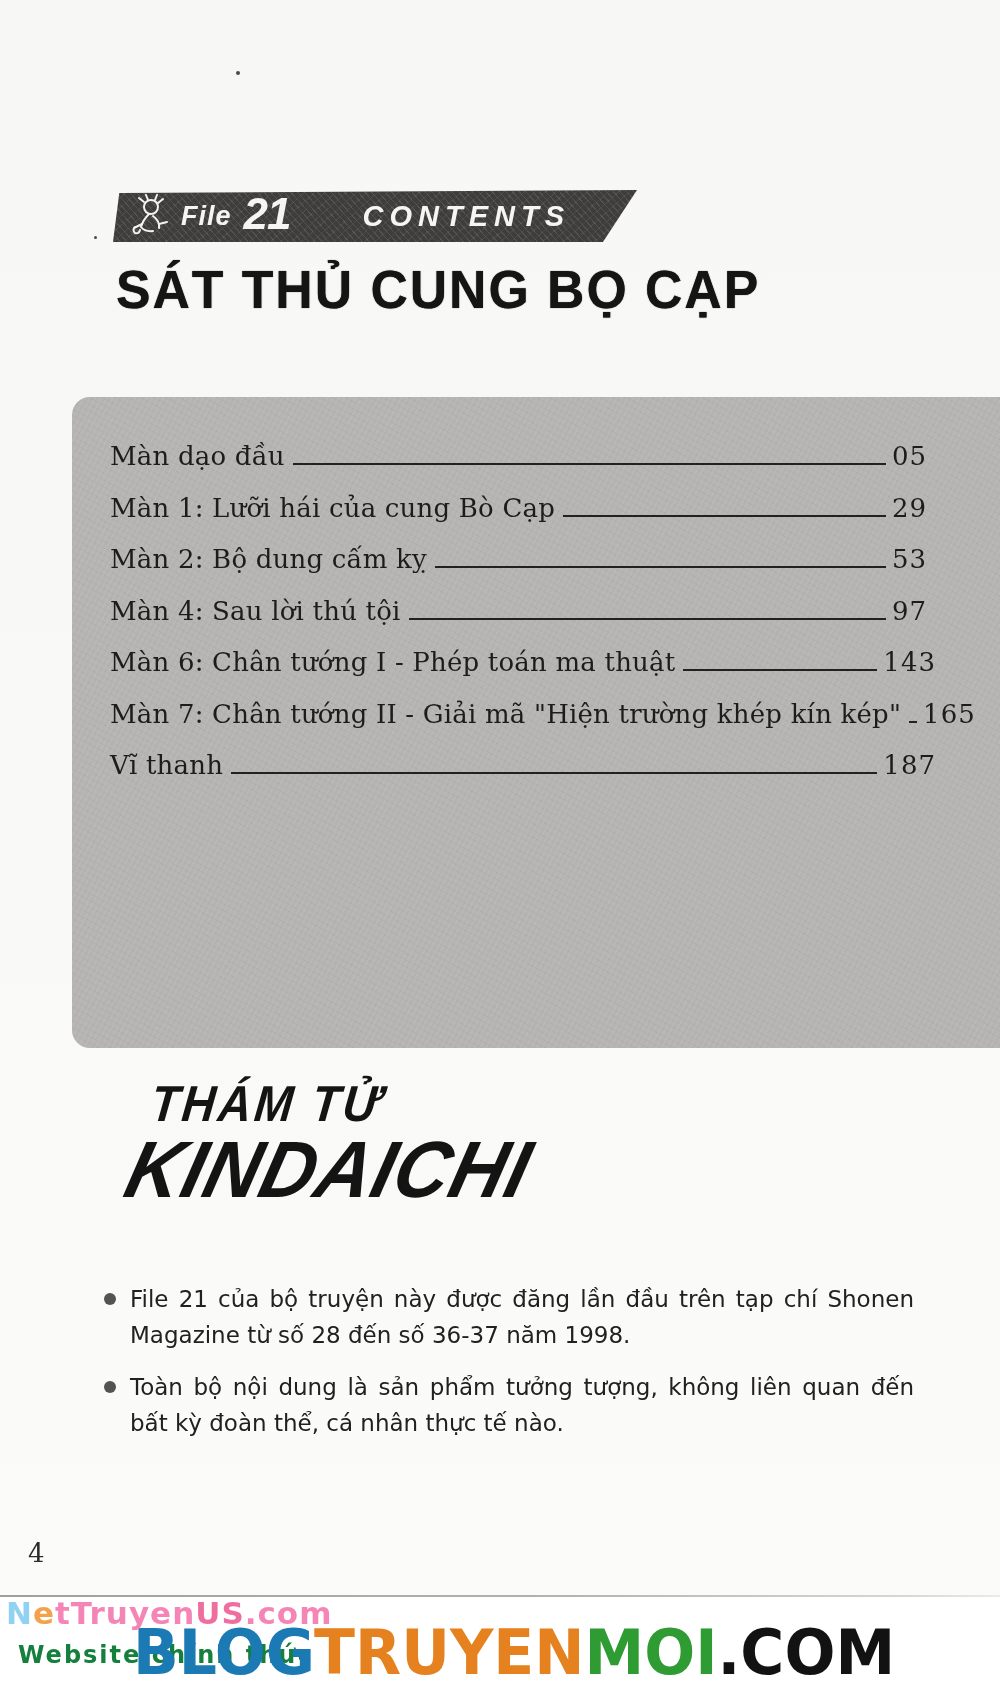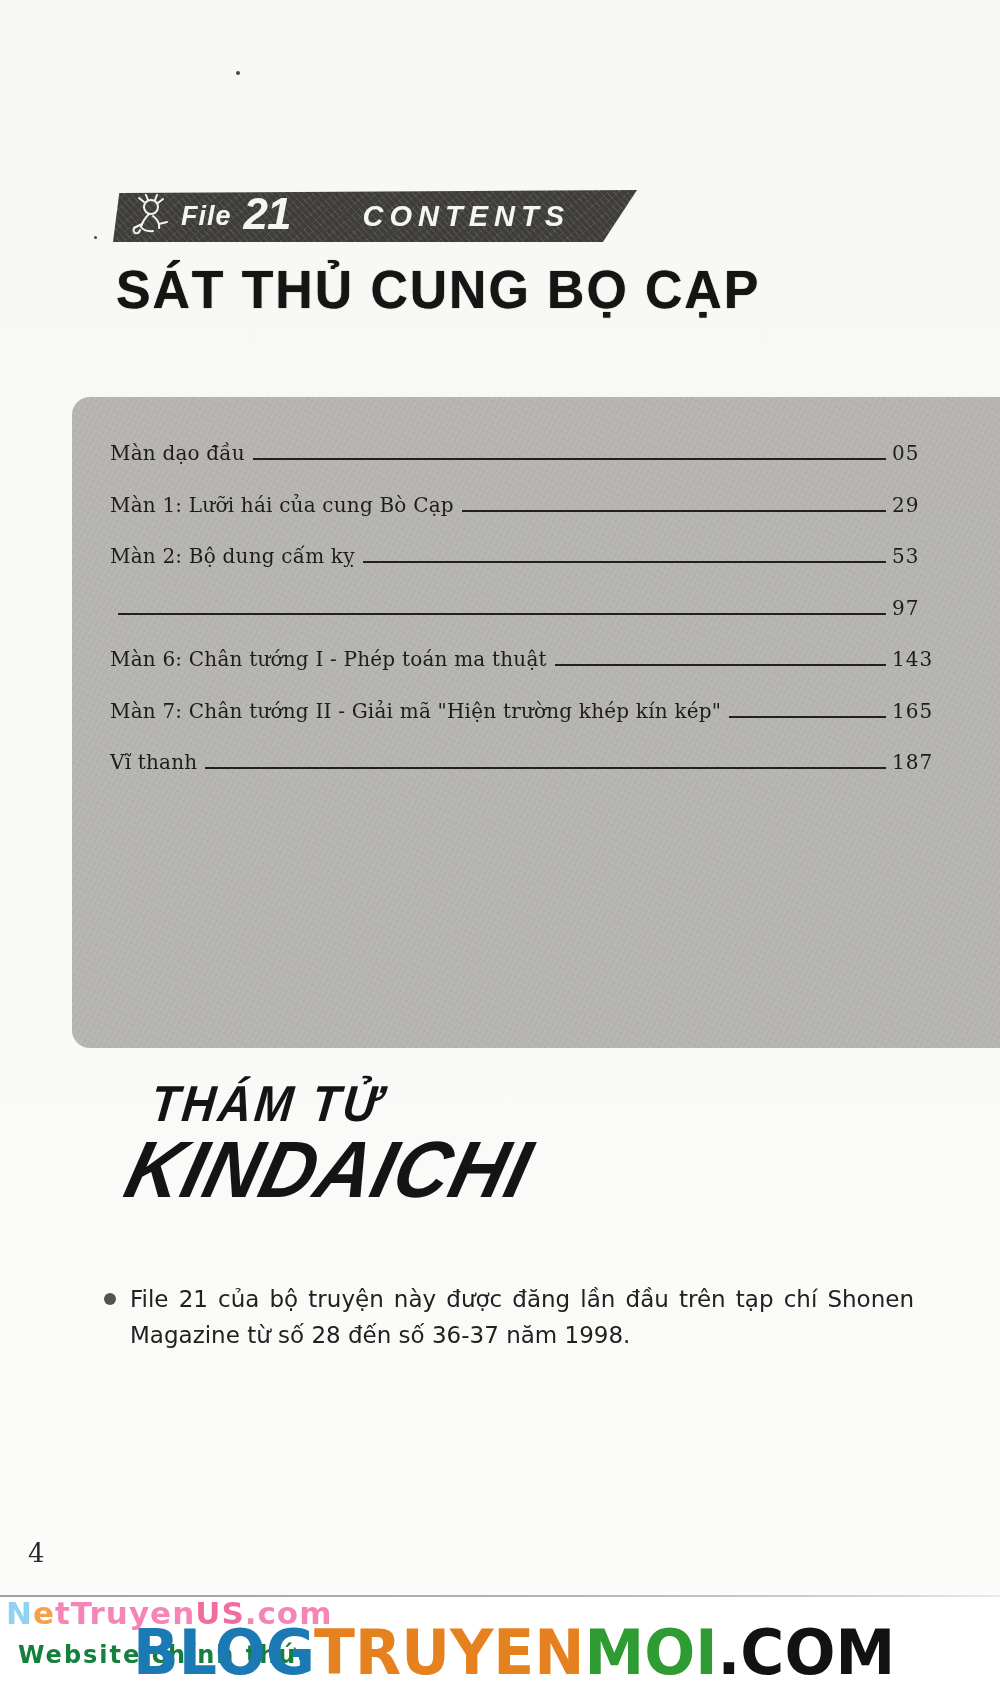--- a/index.html
+++ b/index.html
@@ -69,21 +69,21 @@
       repeating-linear-gradient(118deg, rgba(255,255,255,.05) 0 2px, rgba(0,0,0,0) 2px 5px),
       repeating-linear-gradient(28deg, rgba(0,0,0,.03) 0 1px, rgba(0,0,0,0) 1px 6px),
       #b5b4b2;
     border-radius:18px 0 0 18px;
     box-sizing:border-box;
     padding:44px 64px 0 38px;
   }
   .toc-row{
     display:flex;align-items:baseline;height:51.5px;
     font-family:"DejaVu Serif", serif;
-    color:#1d1c1b;font-size:20px;
+    color:#1d1c1b;font-size:26px;
   }
   .toc-label{white-space:nowrap;flex:0 1 auto;letter-spacing:.2px;}
   .toc-leader{flex:1 1 8px;border-bottom:2px solid #22211f;margin:0 6px 3px 8px;min-width:8px;}
   .toc-page{flex:0 0 auto;min-width:44px;text-align:left;letter-spacing:1px;}
 
   
   .logo{position:absolute;left:138px;top:1078px;color:#141414;}
   .logo-line1{
     font-family:"Liberation Sans", sans-serif;
     font-weight:900;font-style:italic;font-size:46px;line-height:1;
@@ -178,20 +178,21 @@
             <span class="toc-label">Màn 1: Lưỡi hái của cung Bò Cạp</span>
             <span class="toc-leader"></span>
             <span class="toc-page">29</span>
           </div>
           <div class="toc-row">
             <span class="toc-label">Màn 2: Bộ dung cấm kỵ</span>
             <span class="toc-leader"></span>
             <span class="toc-page">53</span>
           </div>
           <div class="toc-row">
+            <span class="toc-label">Màn 4: Sau lời thú tội</span>
             <span class="toc-leader"></span>
             <span class="toc-page">97</span>
           </div>
           <div class="toc-row">
             <span class="toc-label">Màn 6: Chân tướng I - Phép toán ma thuật</span>
             <span class="toc-leader"></span>
             <span class="toc-page">143</span>
           </div>
           <div class="toc-row">
             <span class="toc-label">Màn 7: Chân tướng II - Giải mã "Hiện trường khép kín kép"</span>
@@ -209,20 +210,24 @@
     <div class="logo">
       <div class="logo-line1">THÁM TỬ</div>
       <div class="logo-line2">KINDAICHI</div>
     </div>
 
     <div class="notes" id="notes-list">
         <div class="note">
           <span class="note-bullet"></span>
           <span class="note-text">File 21 của bộ truyện này được đăng lần đầu trên tạp chí Shonen Magazine từ số 28 đến số 36-37 năm 1998.</span>
         </div>
+        <div class="note">
+          <span class="note-bullet"></span>
+          <span class="note-text">Toàn bộ nội dung là sản phẩm tưởng tượng, không liên quan đến bất kỳ đoàn thể, cá nhân thực tế nào.</span>
+        </div>
       </div>
 
     <div class="folio">4</div>
 
   </div>
 
   <div class="scan-edge"></div>
 
   <div class="wm-site-label">Website chính thức</div>
   <div class="wm-site" id="wm-site"><span class="wm-seg" style="color: rgb(143, 210, 242);">N</span><span class="wm-seg" style="color: rgb(242, 162, 75);">e</span><span class="wm-seg" style="color: rgb(245, 133, 182);">t</span><span class="wm-seg" style="color: rgb(245, 133, 182);">Truyen</span><span class="wm-seg" style="color: rgb(238, 111, 159);">US</span><span class="wm-seg" style="color: rgb(245, 133, 182);">.com</span></div>

